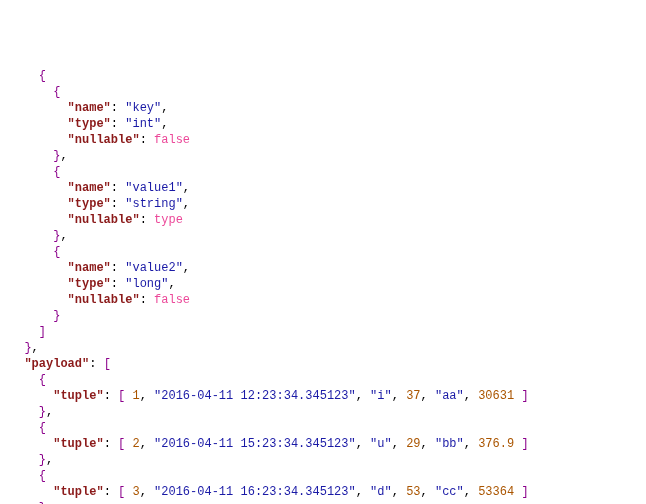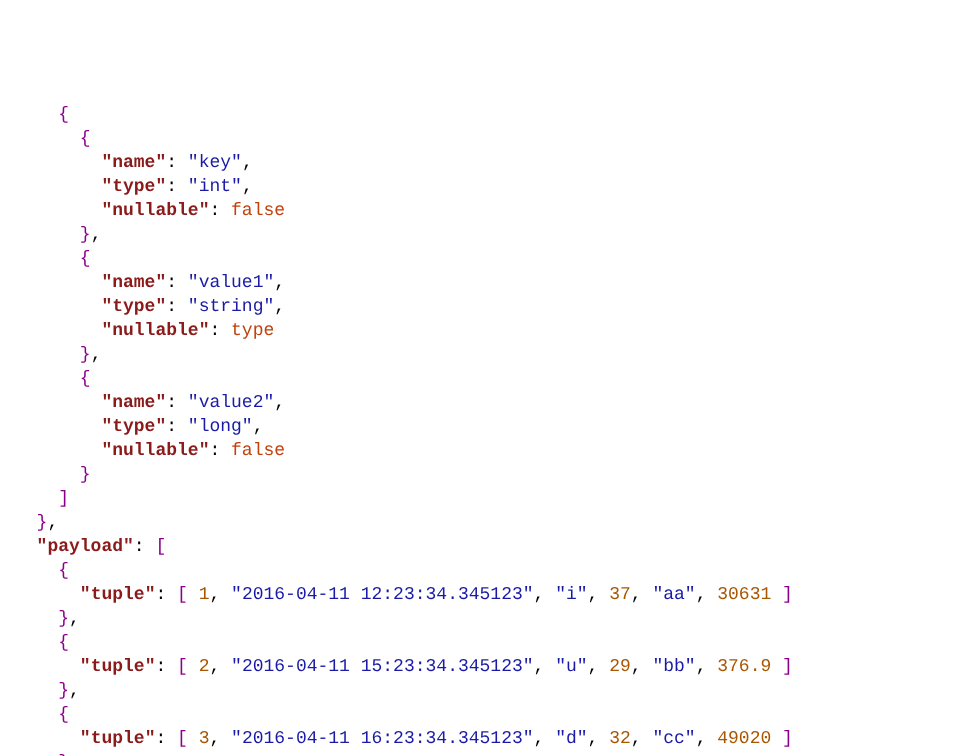--- a/index.html
+++ b/index.html
@@ -11,21 +11,21 @@
     line-height: 16px;
     color: #000000;
     white-space: pre;
     position: relative;
     width: 646px;
     box-sizing: border-box;
   }
   .key    { color: #8b1a1a; font-weight: bold; }   
   .str    { color: #1a1aa6; }                      
   .num    { color: #aa5500; }                      
-  .kw     { color: #c2410c; }                      
+  .kw     { color: #ec4899; }                      
   .punc   { color: #8b008b; }
 </style>
 </head>
 <body>
 
 
 
 <div id="code">    <span class="punc">{</span>
       <span class="punc">{</span>
         <span class="key">"name"</span>: <span class="str">"key"</span>,
@@ -45,21 +45,21 @@
     <span class="punc">]</span>
   <span class="punc">}</span>,
   <span class="key">"payload"</span>: <span class="punc">[</span>
     <span class="punc">{</span>
       <span class="key">"tuple"</span>: <span class="punc">[</span> <span class="num">1</span>, <span class="str">"2016-04-11 12:23:34.345123"</span>, <span class="str">"i"</span>, <span class="num">37</span>, <span class="str">"aa"</span>, <span class="num">30631</span> <span class="punc">]</span>
     <span class="punc">}</span>,
     <span class="punc">{</span>
       <span class="key">"tuple"</span>: <span class="punc">[</span> <span class="num">2</span>, <span class="str">"2016-04-11 15:23:34.345123"</span>, <span class="str">"u"</span>, <span class="num">29</span>, <span class="str">"bb"</span>, <span class="num">376.9</span> <span class="punc">]</span>
     <span class="punc">}</span>,
     <span class="punc">{</span>
-      <span class="key">"tuple"</span>: <span class="punc">[</span> <span class="num">3</span>, <span class="str">"2016-04-11 16:23:34.345123"</span>, <span class="str">"d"</span>, <span class="num">32</span>, <span class="str">"cc"</span>, <span class="num">49020</span> <span class="punc">]</span>
+      <span class="key">"tuple"</span>: <span class="punc">[</span> <span class="num">3</span>, <span class="str">"2016-04-11 16:23:34.345123"</span>, <span class="str">"d"</span>, <span class="num">53</span>, <span class="str">"cc"</span>, <span class="num">53364</span> <span class="punc">]</span>
     <span class="punc">}</span>
   
 </div>
 
 
 
 
 
 
 </body></html>

